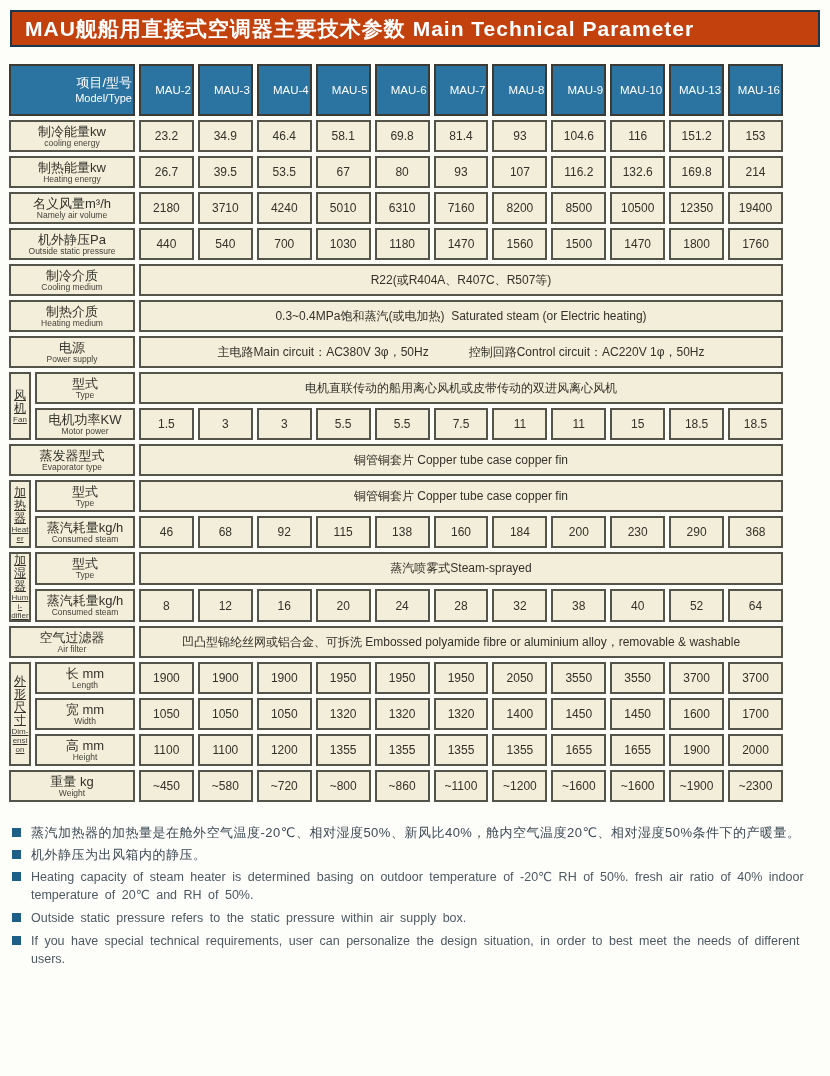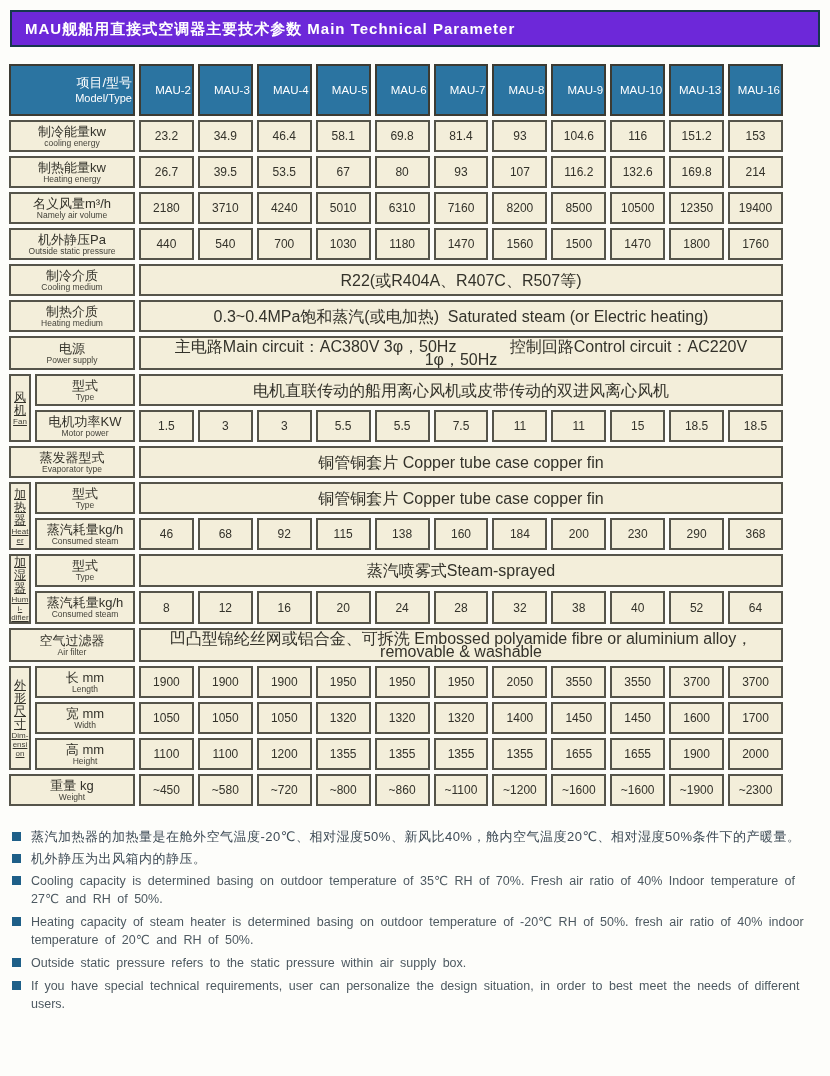--- a/index.html
+++ b/index.html
@@ -4,25 +4,25 @@
 <style>
   html,body{margin:0;padding:0;}
   body{
     width:830px;height:1076px;
     background:#fdfdfa;
     font-family:"Liberation Sans","DejaVu Sans",sans-serif;
     color:#33322a;
   }
   .title-bar{
     margin:10px 10px 0 10px;
-    background:#6d28d9;
+    background:#c2410c;
     border:2px solid #16384e;
     color:#ffffff;
     font-weight:bold;
-    font-size:15px;
+    font-size:21px;
     line-height:33px;
     height:33px;
     padding-left:13px;
     letter-spacing:1px;
     white-space:nowrap;
     overflow:hidden;
   }
   table.params{
     border-collapse:separate;
     border-spacing:4px;
@@ -47,21 +47,21 @@
     font-size:11.5px;
     height:46px;
     overflow:hidden;
   }
   .corner .zh{font-size:13px;line-height:16px;}
   .corner .en{font-size:11px;line-height:14px;}
   td.vcell{font-size:12px;height:26px;}
   td.label-cell{height:26px;}
   .label-cell .zh{font-size:13px;line-height:14px;}
   .label-cell .en{font-size:8.5px;line-height:9px;color:#44433a;}
-  td.mcell{font-size:16px;white-space:pre-wrap;line-height:13px;padding:2px 21px;}
+  td.mcell{font-size:12px;white-space:pre-wrap;line-height:13px;padding:2px 21px;}
   td.group-cell{padding:0;text-decoration:underline;}
   .group-cell .zh{font-size:12px;line-height:13px;width:13px;margin:0 auto;word-break:break-all;}
   .group-cell .en{font-size:8px;line-height:9px;color:#44433a;overflow-wrap:break-word;}
   .footnotes{margin:18px 8px 0 10px;}
   .fnote{display:flex;align-items:flex-start;margin-bottom:5px;}
   .fnote .sq{width:9px;height:9px;background:#1e5f88;margin:4px 10px 0 2px;flex:none;}
   .fnote .fzh{font-size:13px;line-height:17px;color:#3d4a55;letter-spacing:0.5px;}
   .fnote .fen{font-size:12.5px;line-height:18px;color:#4d5961;word-spacing:3px;}
 </style>
 </head>
@@ -369,24 +369,20 @@
     <div class="fnote">
       <span class="sq"></span>
       <div class="fzh">蒸汽加热器的加热量是在舱外空气温度-20℃、相对湿度50%、新风比40%，舱内空气温度20℃、相对湿度50%条件下的产暖量。</div>
     </div>
     <div class="fnote">
       <span class="sq"></span>
       <div class="fzh">机外静压为出风箱内的静压。</div>
     </div>
     <div class="fnote">
       <span class="sq"></span>
-      <div class="fen">Cooling capacity is determined basing on outdoor temperature of 35℃ RH of 70%. Fresh air ratio of 40% Indoor temperature of 27℃ and RH of 50%.</div>
-    </div>
-    <div class="fnote">
-      <span class="sq"></span>
       <div class="fen">Heating capacity of steam heater is determined basing on outdoor temperature of -20℃ RH of 50%. fresh air ratio of 40% indoor temperature of 20℃ and RH of 50%.</div>
     </div>
     <div class="fnote">
       <span class="sq"></span>
       <div class="fen">Outside static pressure refers to the static pressure within air supply box.</div>
     </div>
     <div class="fnote">
       <span class="sq"></span>
       <div class="fen">If you have special technical requirements, user can personalize the design situation, in order to best meet the needs of different users.</div>
     </div>

